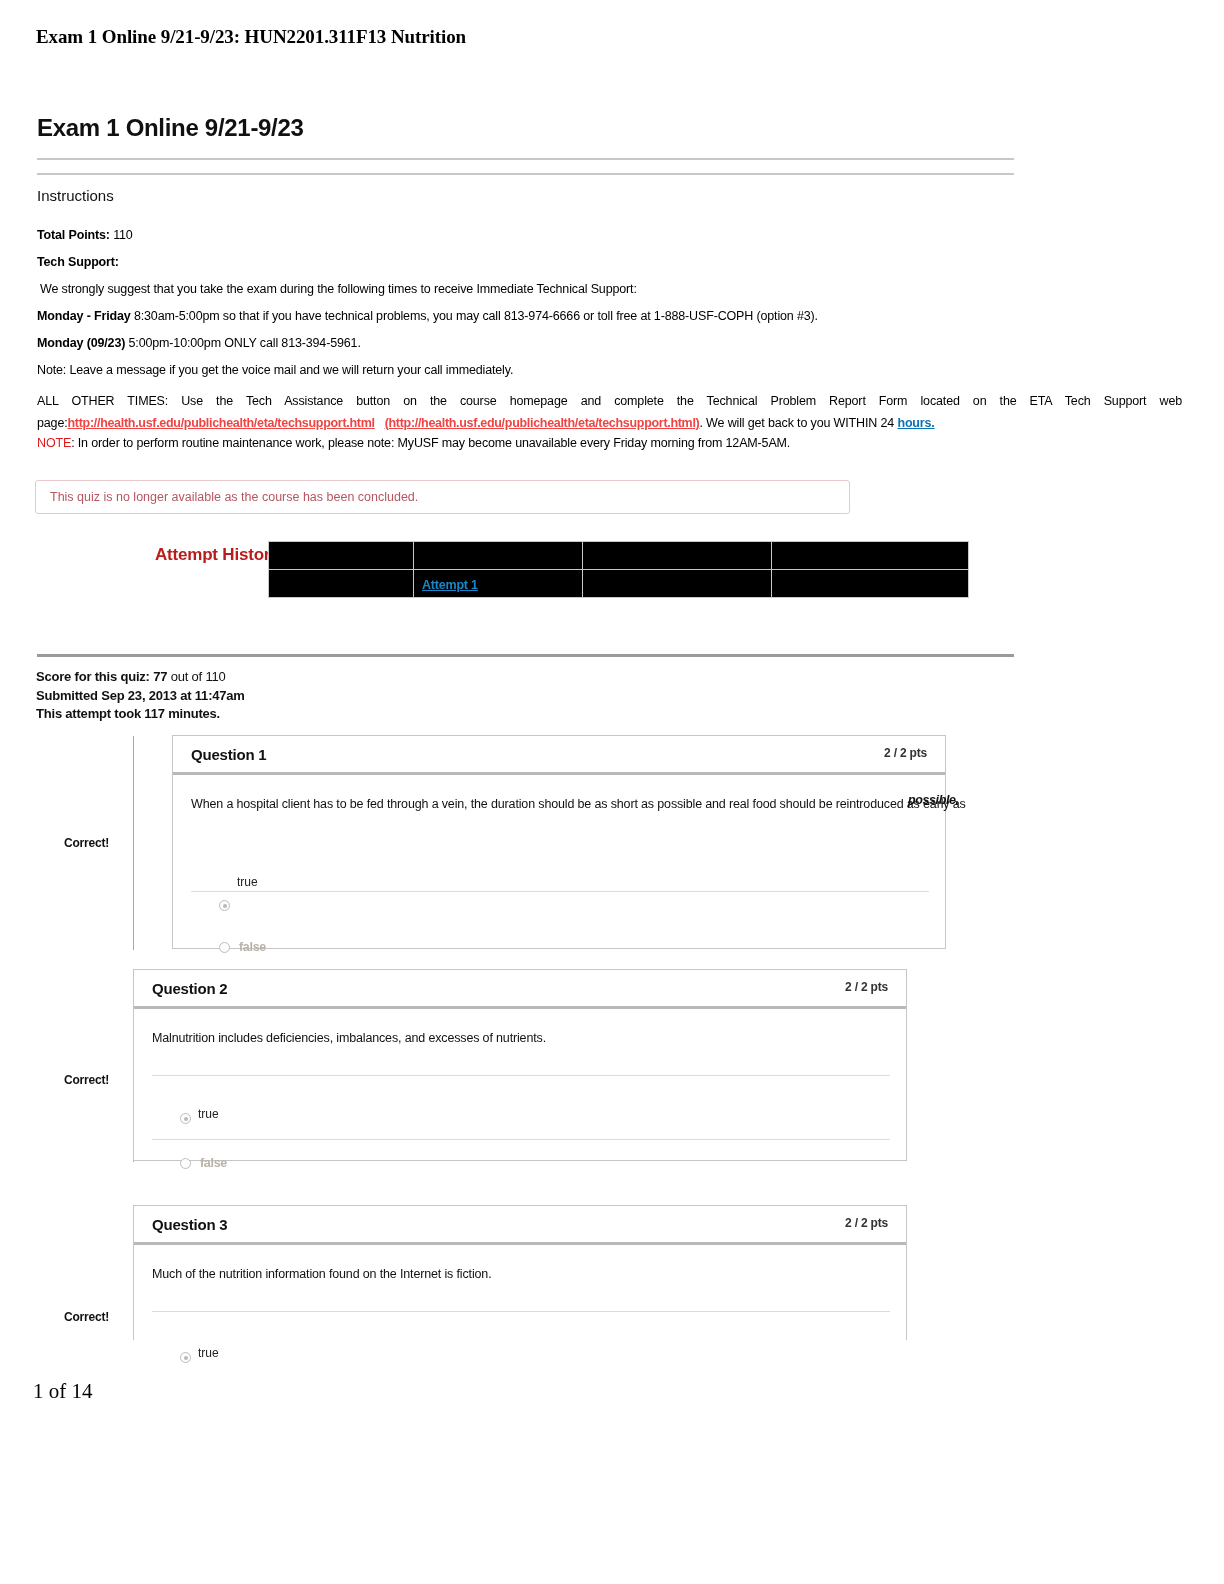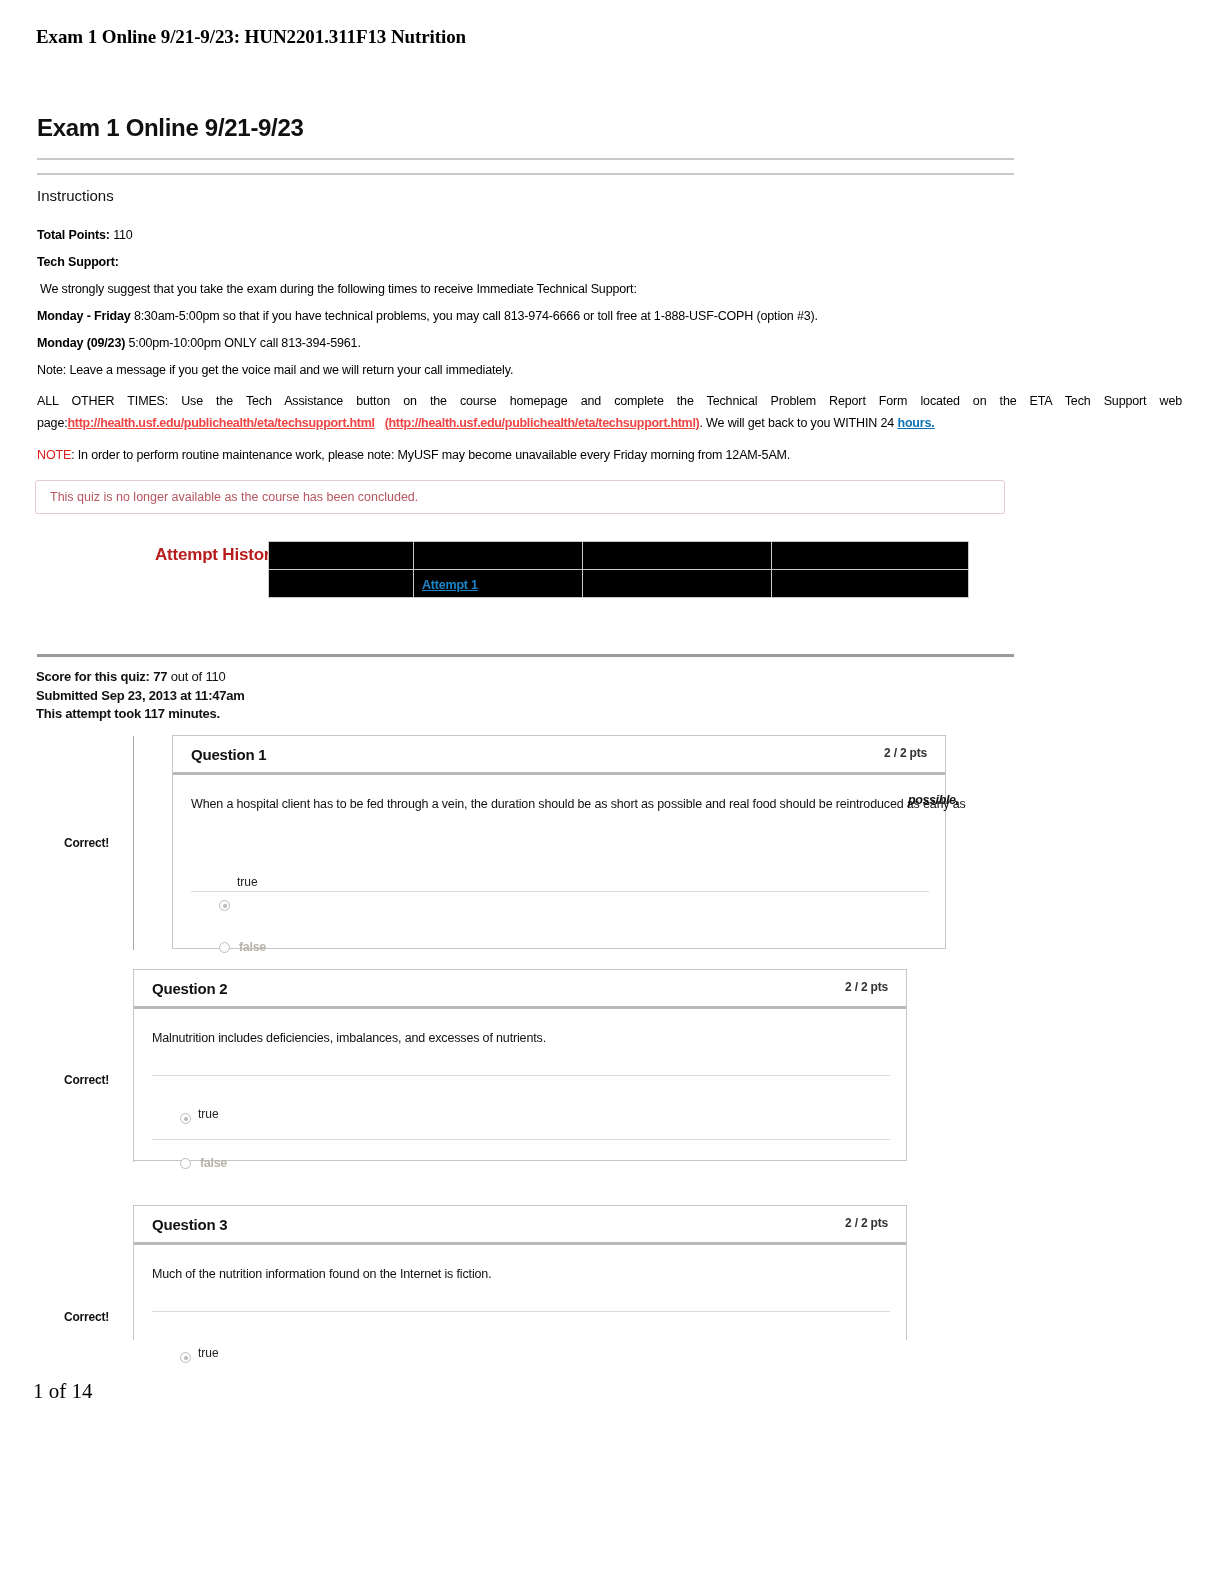--- a/index.html
+++ b/index.html
@@ -105,32 +105,32 @@
     letter-spacing: -0.3px;
   }
   .link-plain {
     color: #0b72b5;
     text-decoration: underline;
     font-weight: bold;
   }
   .p-maint {
     position: absolute;
     left: 37px;
-    top: 448px;
+    top: 436px;
     font-size: 12.5px;
     letter-spacing: -0.15px;
   }
   .note-red { color: #e01b1b; font-weight: normal; }
 
   
   .alert {
     position: absolute;
     left: 35px;
     top: 480px;
-    width: 970px;
+    width: 815px;
     height: 34px;
     border: 1px solid #e7c9cb;
     border-radius: 3px;
     background: #ffffff;
     box-sizing: border-box;
   }
   .alert-text {
     position: absolute;
     left: 14px;
     top: 9px;

